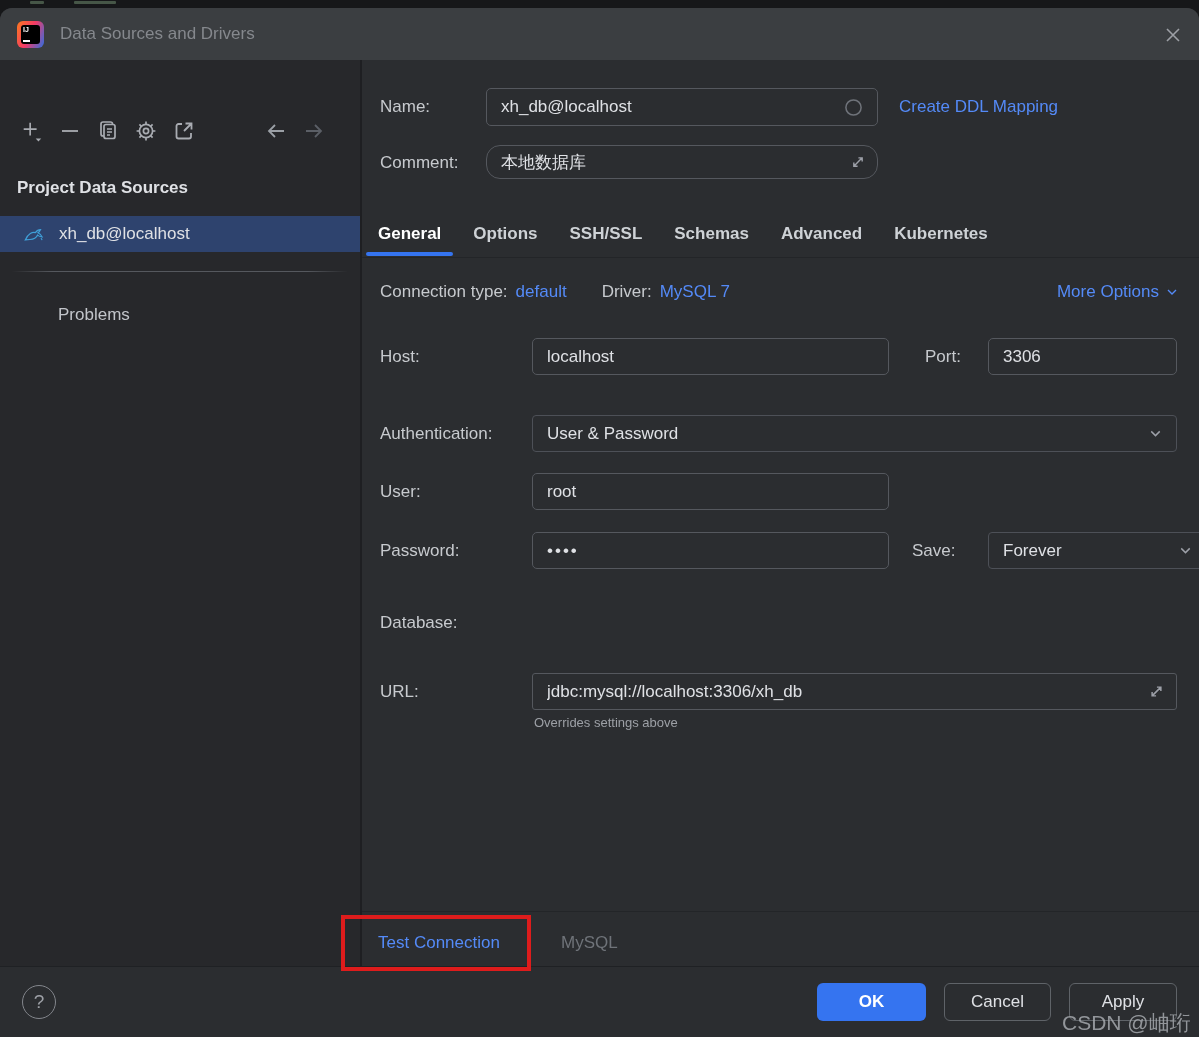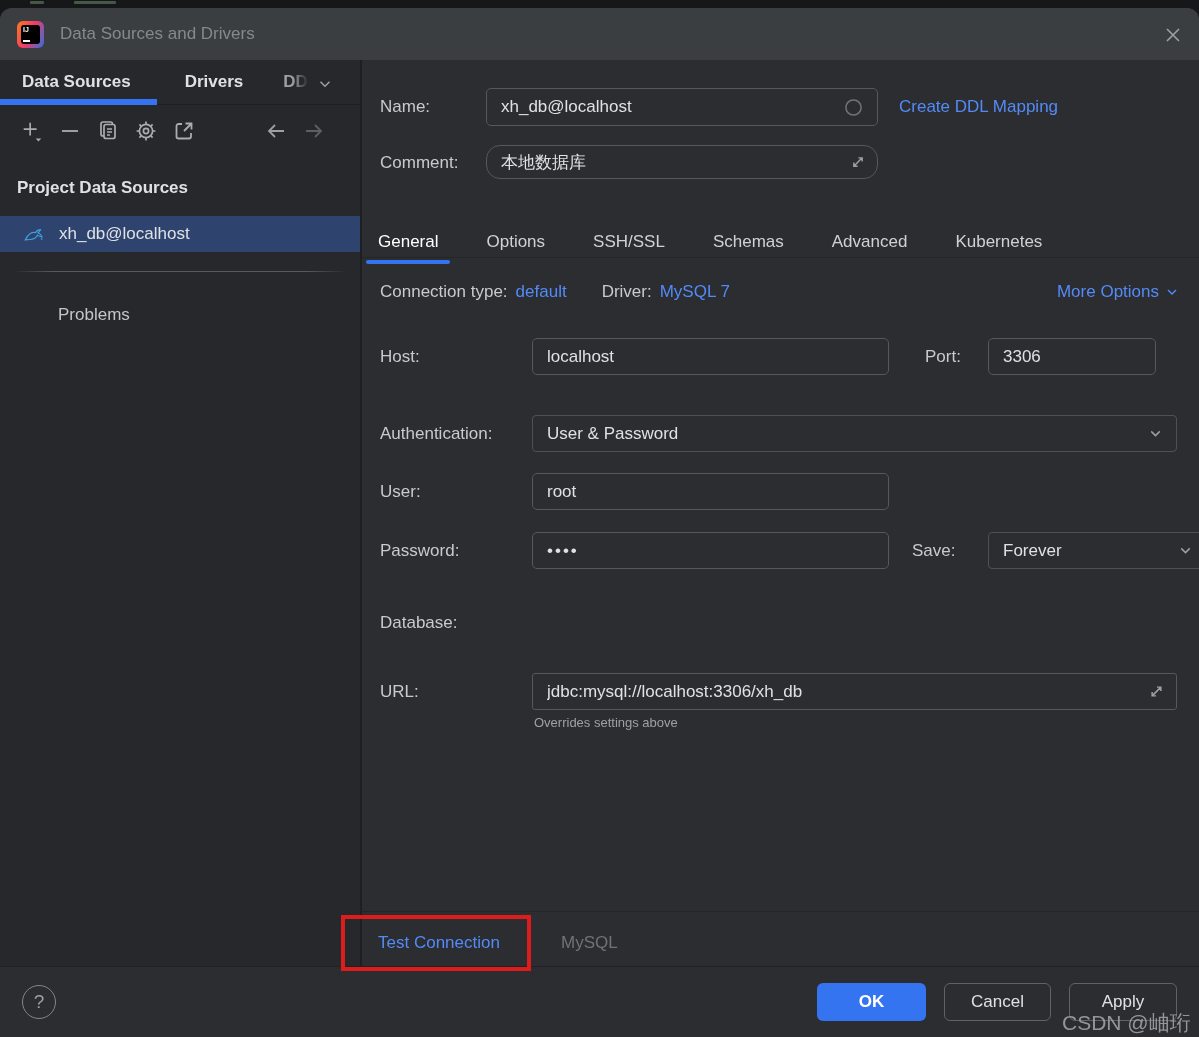--- a/index.html
+++ b/index.html
@@ -59,21 +59,21 @@
     font-family:"Liberation Sans","DejaVu Sans",sans-serif; padding:0 14px; outline:none; }
   .fld-icon { position:absolute; pointer-events:none; }
 
   .selectbox { position:absolute; background:#2b2d30; border:1px solid #4d5057; border-radius:4px; display:flex; align-items:center; cursor:pointer; }
   .selectbox .sel-text { color:#dfe1e5; font-size:17px; padding-left:14px; flex:1; }
   .selectbox .sel-chev { margin-right:12px; }
 
   .link { color:#548af7; font-size:17px; cursor:pointer; }
 
   
-  .main-tabs { position:absolute; left:4px; top:158px; display:flex; gap:24px; height:48px; align-items:center; }
+  .main-tabs { position:absolute; left:4px; top:150px; display:flex; gap:8px; height:48px; align-items:center;font-weight:bold; }
   .main-tab { position:relative; font-size:17px; color:#ced2d6; padding:0 12px; height:48px; line-height:48px; cursor:pointer; }
   .main-tab.active { color:#fff; }
   .main-tab.active::after { content:""; position:absolute; left:0; right:0; bottom:2px; height:4px; border-radius:2px; background:#3574f0; }
   .main-tabs-border { position:absolute; left:0; top:197px; width:837px; height:1px; background:#232528; }
 
   .conn-row { position:absolute; left:18px; top:222px; width:800px; display:flex; align-items:center; font-size:17px; }
   .more-options { position:absolute; right:19px; top:222px; display:flex; align-items:center; gap:5px; }
 
   .url-hint { position:absolute; left:172px; top:655px; color:#9da0a6; font-size:13px; }
 
@@ -116,29 +116,20 @@
         </div>
       </div>
       <div class="dlg-title">Data Sources and Drivers</div>
       <svg class="close-btn" viewBox="0 0 24 24" fill="none" stroke="#9da0a6" stroke-width="1.6">
         <path d="M6 6 L18 18 M18 6 L6 18"></path>
       </svg>
     </div>
 
     <div class="sidebar">
 
-      <div class="side-tabs">
-        <span class="side-tab t1">Data Sources</span>
-        <span class="side-tab t2">Drivers</span>
-        <span class="side-tab t3">DD</span>
-        <svg class="side-tab-chev" width="18" height="18" viewBox="0 0 24 24" fill="none" stroke="#9ba0a6" stroke-width="2">
-          <path d="M6 9 L12 15 L18 9"></path>
-        </svg>
-        <div class="active-bar"></div>
-      </div>
 
       <div class="toolbar">
         <svg class="tool-btn" viewBox="0 0 26 26" fill="none" stroke="#a9acb2" stroke-width="1.8">
           <path d="M11 4 V18 M4 11 H18"></path>
           <path d="M17 21 H23 L20 24.5 Z" fill="#a9acb2" stroke="none"></path>
         </svg>
         <svg class="tool-btn" viewBox="0 0 24 24" fill="none" stroke="#a9acb2" stroke-width="1.8">
           <path d="M4 12 H20"></path>
         </svg>
         <svg class="tool-btn" viewBox="0 0 24 24" fill="none" stroke="#a9acb2" stroke-width="1.7">
@@ -214,21 +205,21 @@
       <div class="more-options">
         <span class="link">More Options</span>
         <svg width="16" height="16" viewBox="0 0 24 24" fill="none" stroke="#548af7" stroke-width="2">
           <path d="M6 9 L12 15 L18 9"></path>
         </svg>
       </div>
 
       <span class="lbl" style="left:18px; top:287px;">Host:</span>
       <input class="fld" style="left: 170px; top: 278px; width: 357px; height: 37px;" value="localhost">
       <span class="lbl" style="left:563px; top:287px;">Port:</span>
-      <input class="fld" style="left: 626px; top: 278px; width: 168px; height: 37px;" value="3306">
+      <input class="fld" style="left: 626px; top: 278px; width: 189px; height: 37px;" value="3306">
 
       <span class="lbl" style="left:18px; top:364px;">Authentication:</span>
       <div class="selectbox" style="left:170px; top:355px; width:645px; height:37px;">
         <span class="sel-text">User &amp; Password</span>
         <svg class="sel-chev" width="17" height="17" viewBox="0 0 24 24" fill="none" stroke="#9da0a8" stroke-width="2">
           <path d="M6 9 L12 15 L18 9"></path>
         </svg>
       </div>
 
       <span class="lbl" style="left:18px; top:422px;">User:</span>

